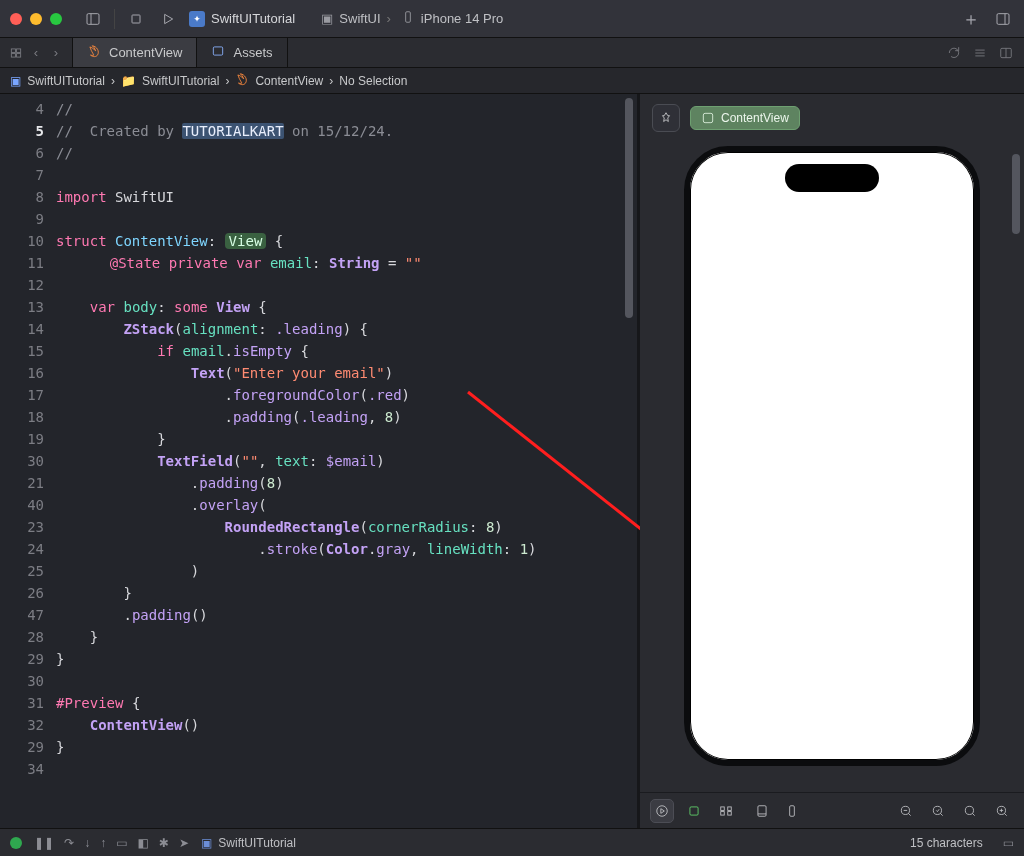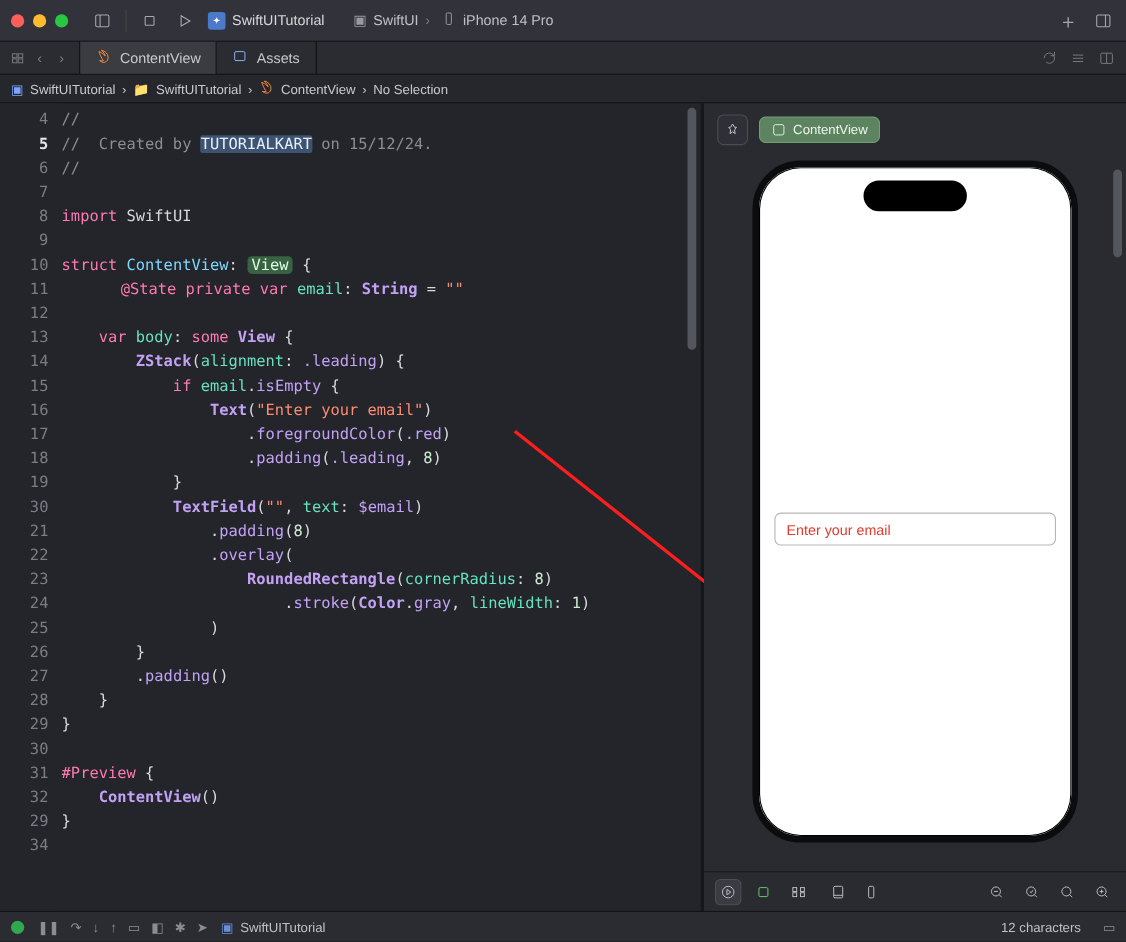--- a/index.html
+++ b/index.html
@@ -281,26 +281,26 @@
         <div class="ln">12</div>
         <div class="ln">13</div>
         <div class="ln">14</div>
         <div class="ln">15</div>
         <div class="ln">16</div>
         <div class="ln">17</div>
         <div class="ln">18</div>
         <div class="ln">19</div>
         <div class="ln">30</div>
         <div class="ln">21</div>
-        <div class="ln">22</div>
+        <div class="ln">40</div>
         <div class="ln">23</div>
         <div class="ln">24</div>
         <div class="ln">25</div>
         <div class="ln">26</div>
-        <div class="ln">27</div>
+        <div class="ln">47</div>
         <div class="ln">28</div>
         <div class="ln">29</div>
         <div class="ln">30</div>
         <div class="ln">31</div>
         <div class="ln">32</div>
         <div class="ln">29</div>
         <div class="ln">34</div>
       </div>
     <div class="code" id="code"><div class="row"><span class="cmt">//</span></div><div class="row"><span class="cmt">//  Created by <span class="sel">TUTORIALKART</span> on 15/12/24.</span></div><div class="row"><span class="cmt">//</span></div><div class="row"></div><div class="row"><span class="kw">import</span> <span class="punc">SwiftUI</span></div><div class="row"></div><div class="row"><span class="kw">struct</span> <span class="typeDef">ContentView</span><span class="punc">:</span> <span class="typepill">View</span> <span class="punc">{</span></div><div class="row">    <span class="ann">@State</span> <span class="kw">private</span> <span class="kw">var</span> <span class="name">email</span><span class="punc">:</span> <span class="type">String</span> <span class="punc">=</span> <span class="str">""</span></div><div class="row"></div><div class="row">    <span class="kw">var</span> <span class="name">body</span><span class="punc">:</span> <span class="kw">some</span> <span class="type">View</span> <span class="punc">{</span></div><div class="row">        <span class="type">ZStack</span><span class="punc">(</span><span class="name">alignment</span><span class="punc">:</span> <span class="member">.leading</span><span class="punc">) {</span></div><div class="row">            <span class="kw">if</span> <span class="name">email</span><span class="punc">.</span><span class="member">isEmpty</span> <span class="punc">{</span></div><div class="row">                <span class="type">Text</span><span class="punc">(</span><span class="str">"Enter your email"</span><span class="punc">)</span></div><div class="row">                    <span class="punc">.</span><span class="callname">foregroundColor</span><span class="punc">(</span><span class="member">.red</span><span class="punc">)</span></div><div class="row">                    <span class="punc">.</span><span class="callname">padding</span><span class="punc">(</span><span class="member">.leading</span><span class="punc">,</span> <span class="num">8</span><span class="punc">)</span></div><div class="row">            <span class="punc">}</span></div><div class="row">            <span class="type">TextField</span><span class="punc">(</span><span class="str">""</span><span class="punc">,</span> <span class="name">text</span><span class="punc">:</span> <span class="member">$email</span><span class="punc">)</span></div><div class="row">                <span class="punc">.</span><span class="callname">padding</span><span class="punc">(</span><span class="num">8</span><span class="punc">)</span></div><div class="row">                <span class="punc">.</span><span class="callname">overlay</span><span class="punc">(</span></div><div class="row">                    <span class="type">RoundedRectangle</span><span class="punc">(</span><span class="name">cornerRadius</span><span class="punc">:</span> <span class="num">8</span><span class="punc">)</span></div><div class="row">                        <span class="punc">.</span><span class="callname">stroke</span><span class="punc">(</span><span class="type">Color</span><span class="punc">.</span><span class="member">gray</span><span class="punc">,</span> <span class="name">lineWidth</span><span class="punc">:</span> <span class="num">1</span><span class="punc">)</span></div><div class="row">                <span class="punc">)</span></div><div class="row">        <span class="punc">}</span></div><div class="row">        <span class="punc">.</span><span class="callname">padding</span><span class="punc">()</span></div><div class="row">    <span class="punc">}</span></div><div class="row"><span class="punc">}</span></div><div class="row"></div><div class="row"><span class="kw">#Preview</span> <span class="punc">{</span></div><div class="row">    <span class="type">ContentView</span><span class="punc">()</span></div><div class="row"><span class="punc">}</span></div><div class="row"></div></div>
 
@@ -329,23 +329,20 @@
         <svg class="ic" viewBox="0 0 24 24" style="color:#dff1df">
             <rect x="4" y="4" width="16" height="16" rx="3"></rect>
           </svg>
         <span>ContentView</span>
       </div>
     </div>
 
     <div class="phone-wrap">
       <div class="phone">
         <div class="island"></div>
-        <div class="text-field">
-          <span class="ph">Enter your email</span>
-        </div>
       </div>
     </div>
 
     <div class="preview-scrollbar">
         <div class="thumb"></div>
       </div>
 
     <div class="preview-toolbar">
       <div class="ptb-btn play">
         <svg class="ic" viewBox="0 0 24 24">
@@ -422,15 +419,15 @@
     <span>▭</span>
     <span>◧</span>
     <span>✱</span>
     <span>➤</span>
   </div>
   <div class="sb-proj">
     <span style="color:#6b8dd6">▣</span>
     <span>SwiftUITutorial</span>
   </div>
   <div class="sb-spacer"></div>
-  <div>12 characters</div>
+  <div>15 characters</div>
   <span style="color:#8c8d94;margin-left:8px">▭</span>
 </div>
 
 </body></html>

